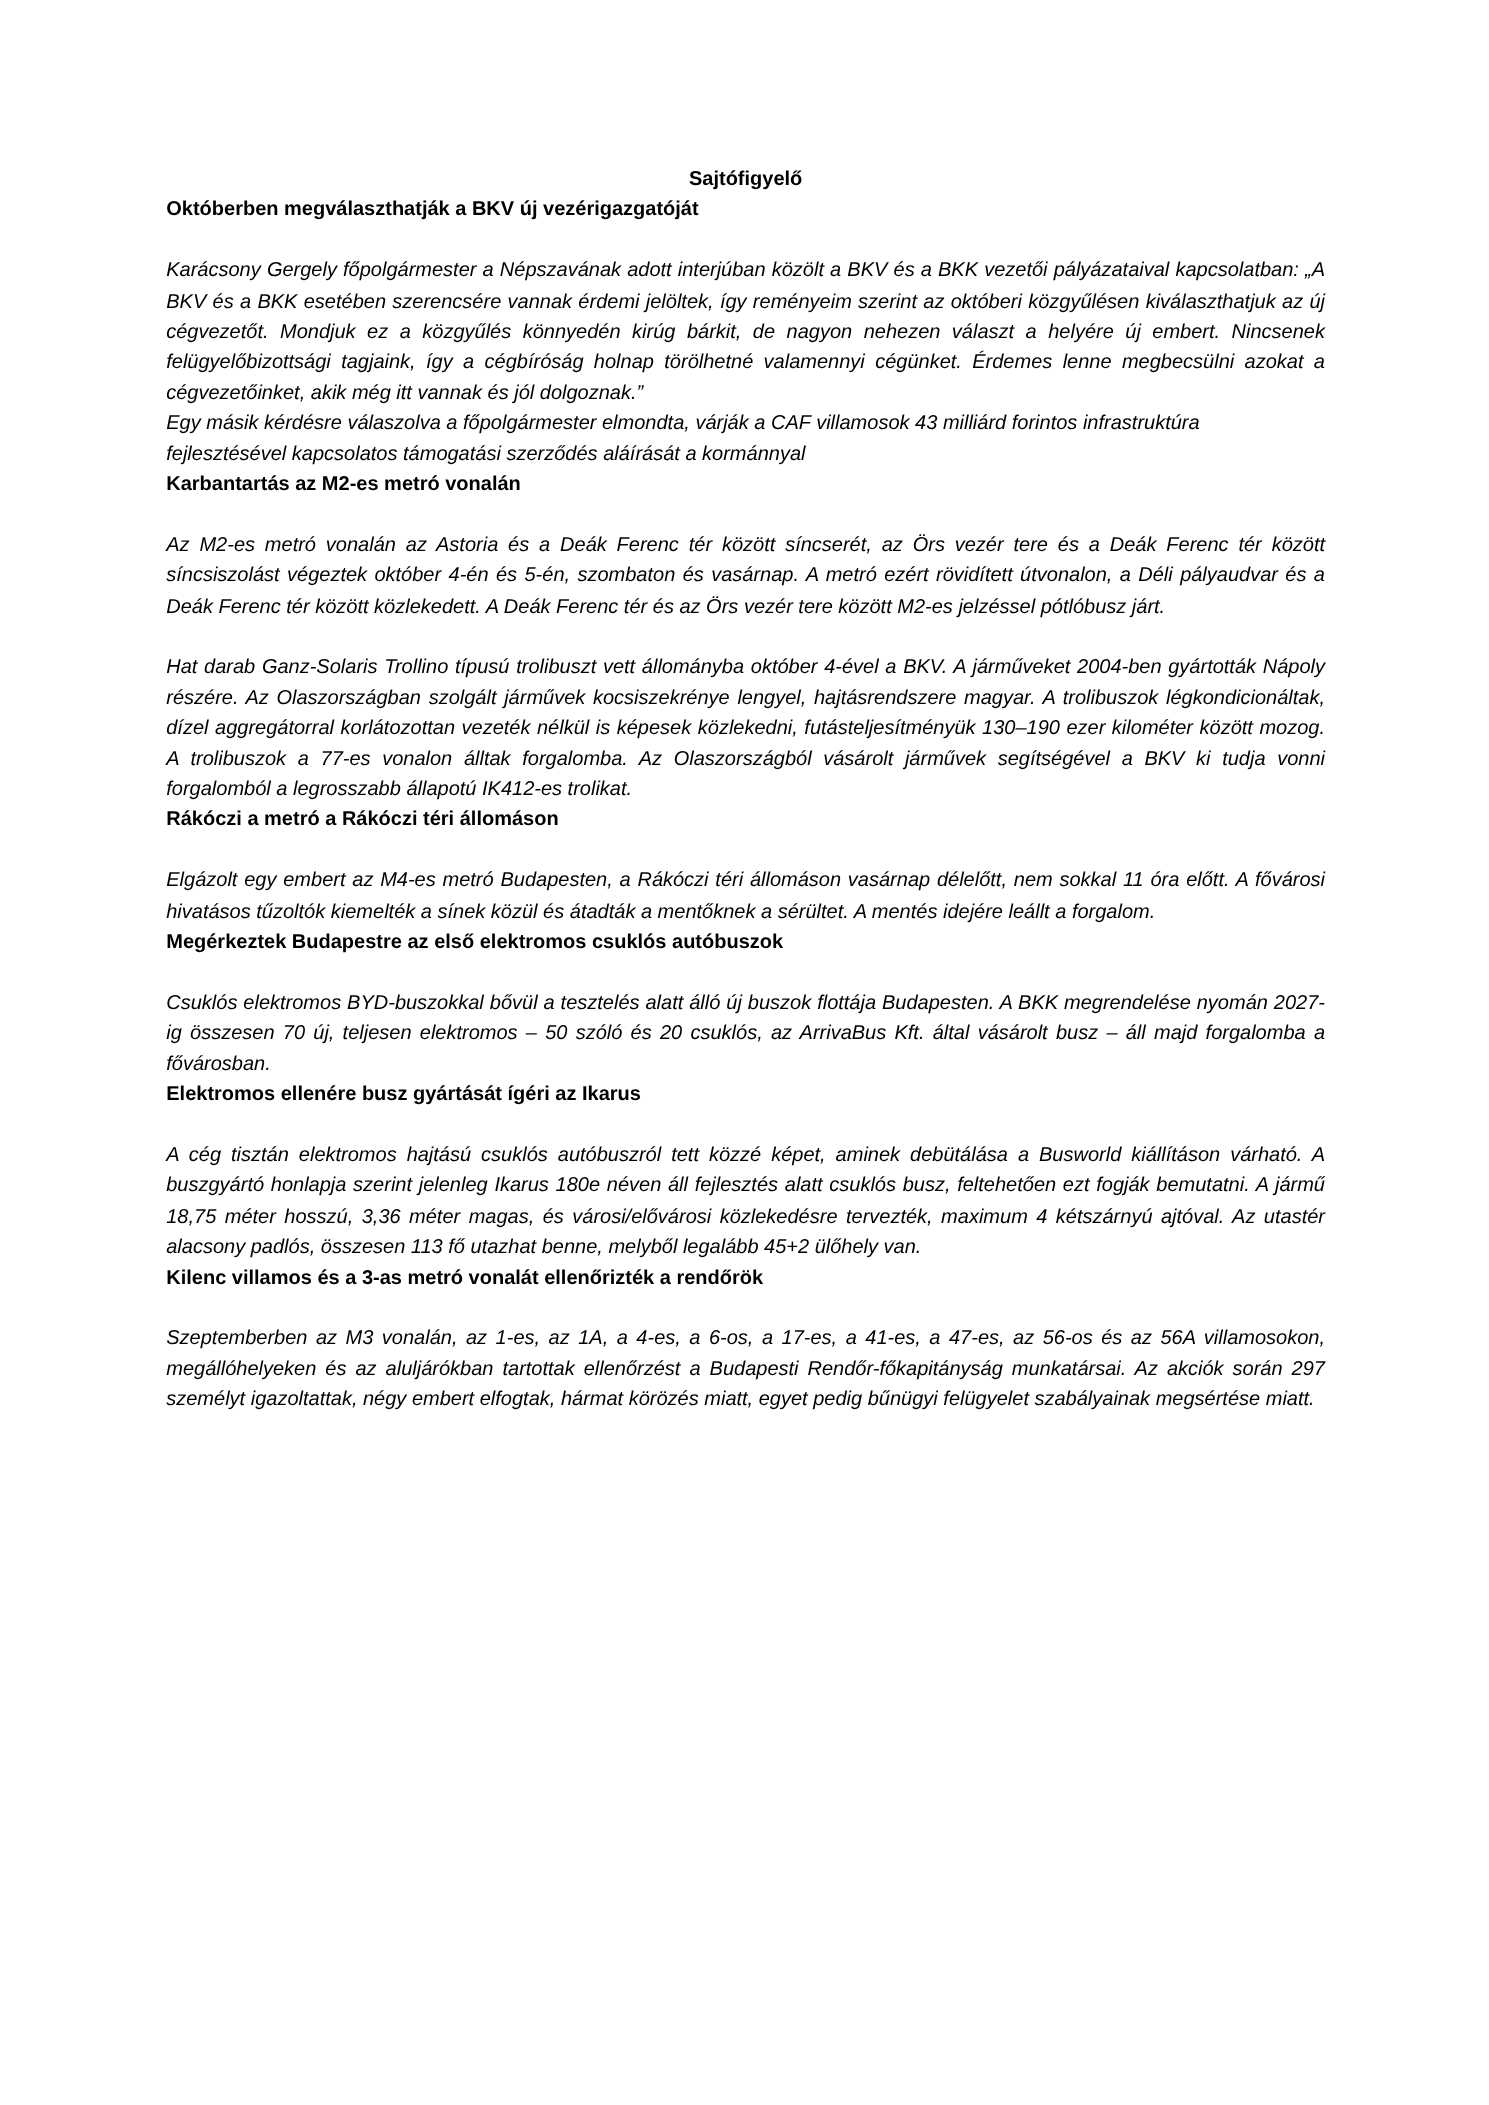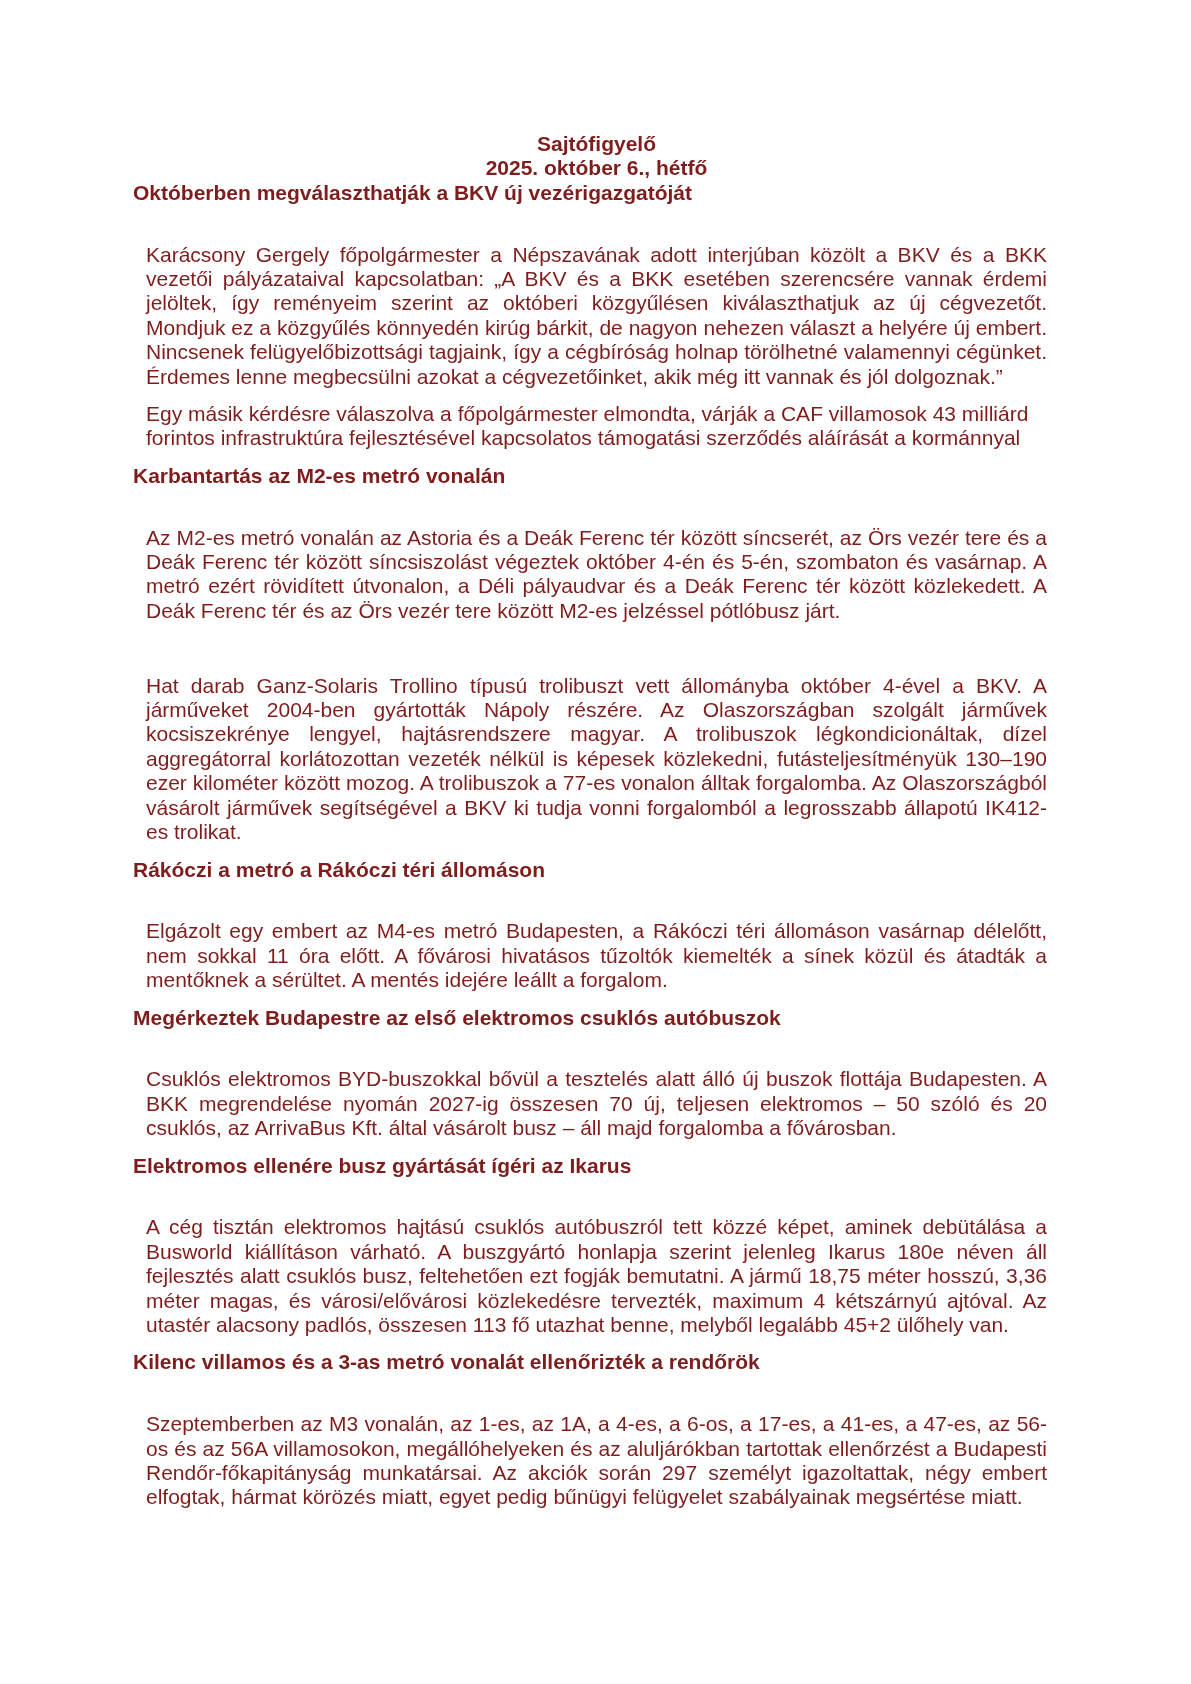--- a/index.html
+++ b/index.html
@@ -1,33 +1,32 @@
 <!DOCTYPE html>
 <html><head>
 <meta charset="utf-8">
 <style>
   html, body { margin: 0; padding: 0; background: #ffffff; }
   body { width: 1191px; height: 1684px; position: relative; overflow: hidden; }
   .page {
     position: absolute; left: 133px; top: 132px; width: 927px;
     font-family: "Liberation Sans", sans-serif;
-    font-size: 21px; line-height: 24.4px; color: #7f1d1d;
+    font-size: 16px; line-height: 24.4px; color: #000000;
   }
   .center { text-align: center; font-weight: bold; }
   .headline { font-weight: bold; }
   .gap { height: 24.4px; }
-  p { margin: 13px; text-align: justify; }
+  p { margin: 0; text-align: justify; font-style: italic; }
   p.last { text-align: left; }
 </style>
 </head>
 <body>
 
 <div class="page">
   <div class="center">Sajtófigyelő</div>
-  <div class="center">2025. október 6., hétfő</div>
 
   <div>
     <div class="headline">Októberben megválaszthatják a BKV új vezérigazgatóját</div>
     <div class="gap"></div>
     <p>Karácsony Gergely főpolgármester a Népszavának adott interjúban közölt a BKV és a BKK vezetői pályázataival kapcsolatban: „A BKV és a BKK esetében szerencsére vannak érdemi jelöltek, így reményeim szerint az októberi közgyűlésen kiválaszthatjuk az új cégvezetőt. Mondjuk ez a közgyűlés könnyedén kirúg bárkit, de nagyon nehezen választ a helyére új embert. Nincsenek felügyelőbizottsági tagjaink, így a cégbíróság holnap törölhetné valamennyi cégünket. Érdemes lenne megbecsülni azokat a cégvezetőinket, akik még itt vannak és jól dolgoznak.”</p>
     <p class="last">Egy másik kérdésre válaszolva a főpolgármester elmondta, várják a CAF villamosok 43 milliárd forintos infrastruktúra fejlesztésével kapcsolatos támogatási szerződés aláírását a kormánnyal</p>
   </div>
 
   <div>
     <div class="headline">Karbantartás az M2-es metró vonalán</div>

